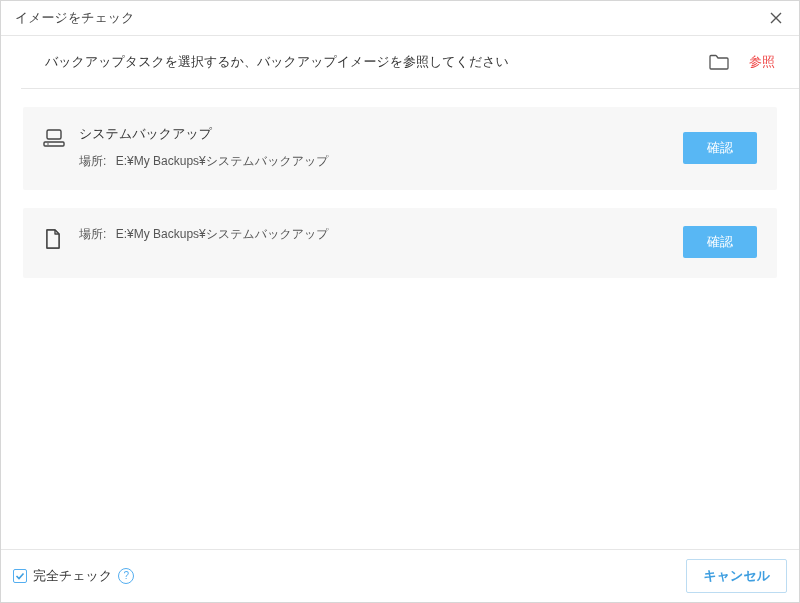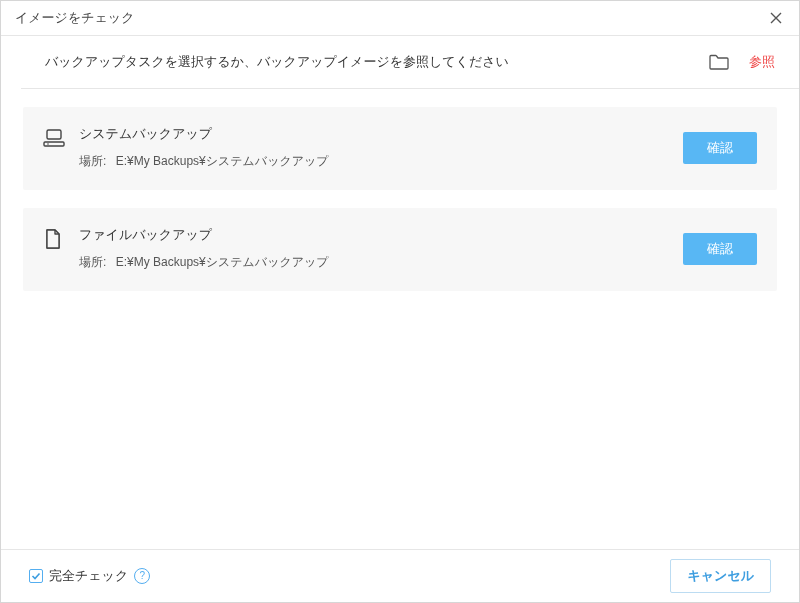--- a/index.html
+++ b/index.html
@@ -104,21 +104,21 @@
     border: none;
     border-radius: 2px;
     cursor: pointer;
   }
 
   .footer {
     height: 52px;
     border-top: 1px solid #e6e6e6;
     display: flex;
     align-items: center;
-    padding: 0 28px;
+    padding: 0 12px;
   }
   .chk-wrap {
     display: flex;
     align-items: center;
     gap: 6px;
     cursor: pointer;
   }
   .chk {
     width: 14px;
     height: 14px;
@@ -210,21 +210,20 @@
       <div class="task-icon">
         <svg width="22" height="22" viewBox="0 0 22 22">
           <path d="M4 2 L12 2 L16 6 L16 20 L4 20 Z" fill="none" stroke="#444" stroke-width="1.4" stroke-linejoin="round"></path>
           <path d="M12 2 L12 6 L16 6" fill="none" stroke="#444" stroke-width="1.4" stroke-linejoin="round"></path>
           <path d="M8 5 L5 8 L8 11 L8 9 L18 9 L18 7 L8 7 Z" fill="none" stroke="#444" stroke-width="1.2" stroke-linejoin="round" transform="translate(0 -1) scale(0.7) translate(2 0)" opacity="0"></path>
           <path d="M6 2 L14 2 L18 6 L18 20 L6 20 Z" fill="#f7f7f7" stroke="#444" stroke-width="1.4" stroke-linejoin="round" transform="translate(-2 0)"></path>
           <path d="M14 2 L14 6 L18 6" fill="none" stroke="#444" stroke-width="1.4" stroke-linejoin="round" transform="translate(-2 0)"></path>
         </svg>
       </div>
       <div class="task-text">
-        <div class="task-title">ファイルバックアップ</div>
         <div class="task-loc">
           <span class="loc-label">場所:</span>
           <span>E:¥My Backups¥システムバックアップ</span>
         </div>
       </div>
       <button class="confirm-btn">確認</button>
     </div>
 
   </div>
 

